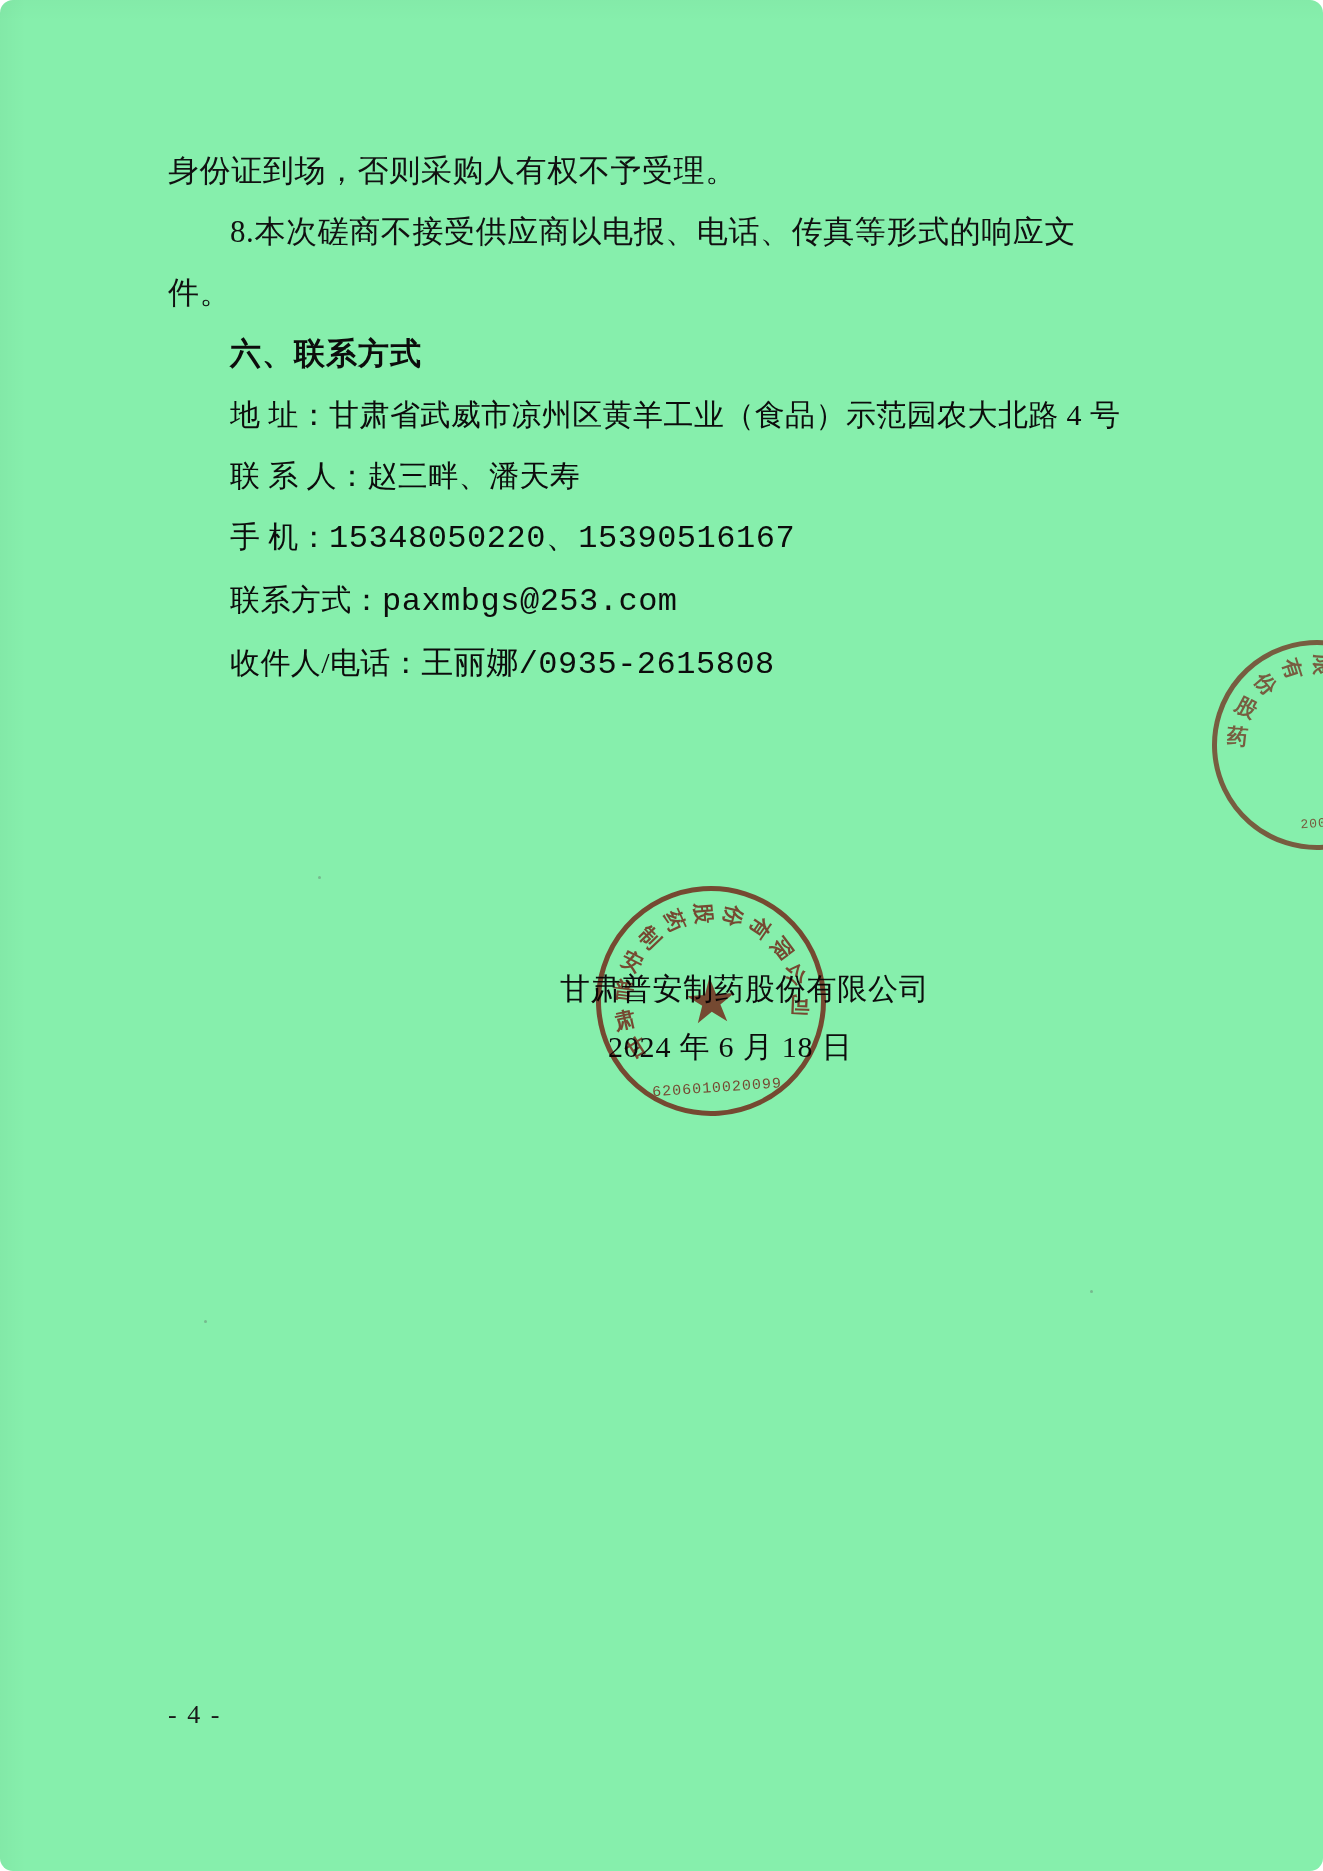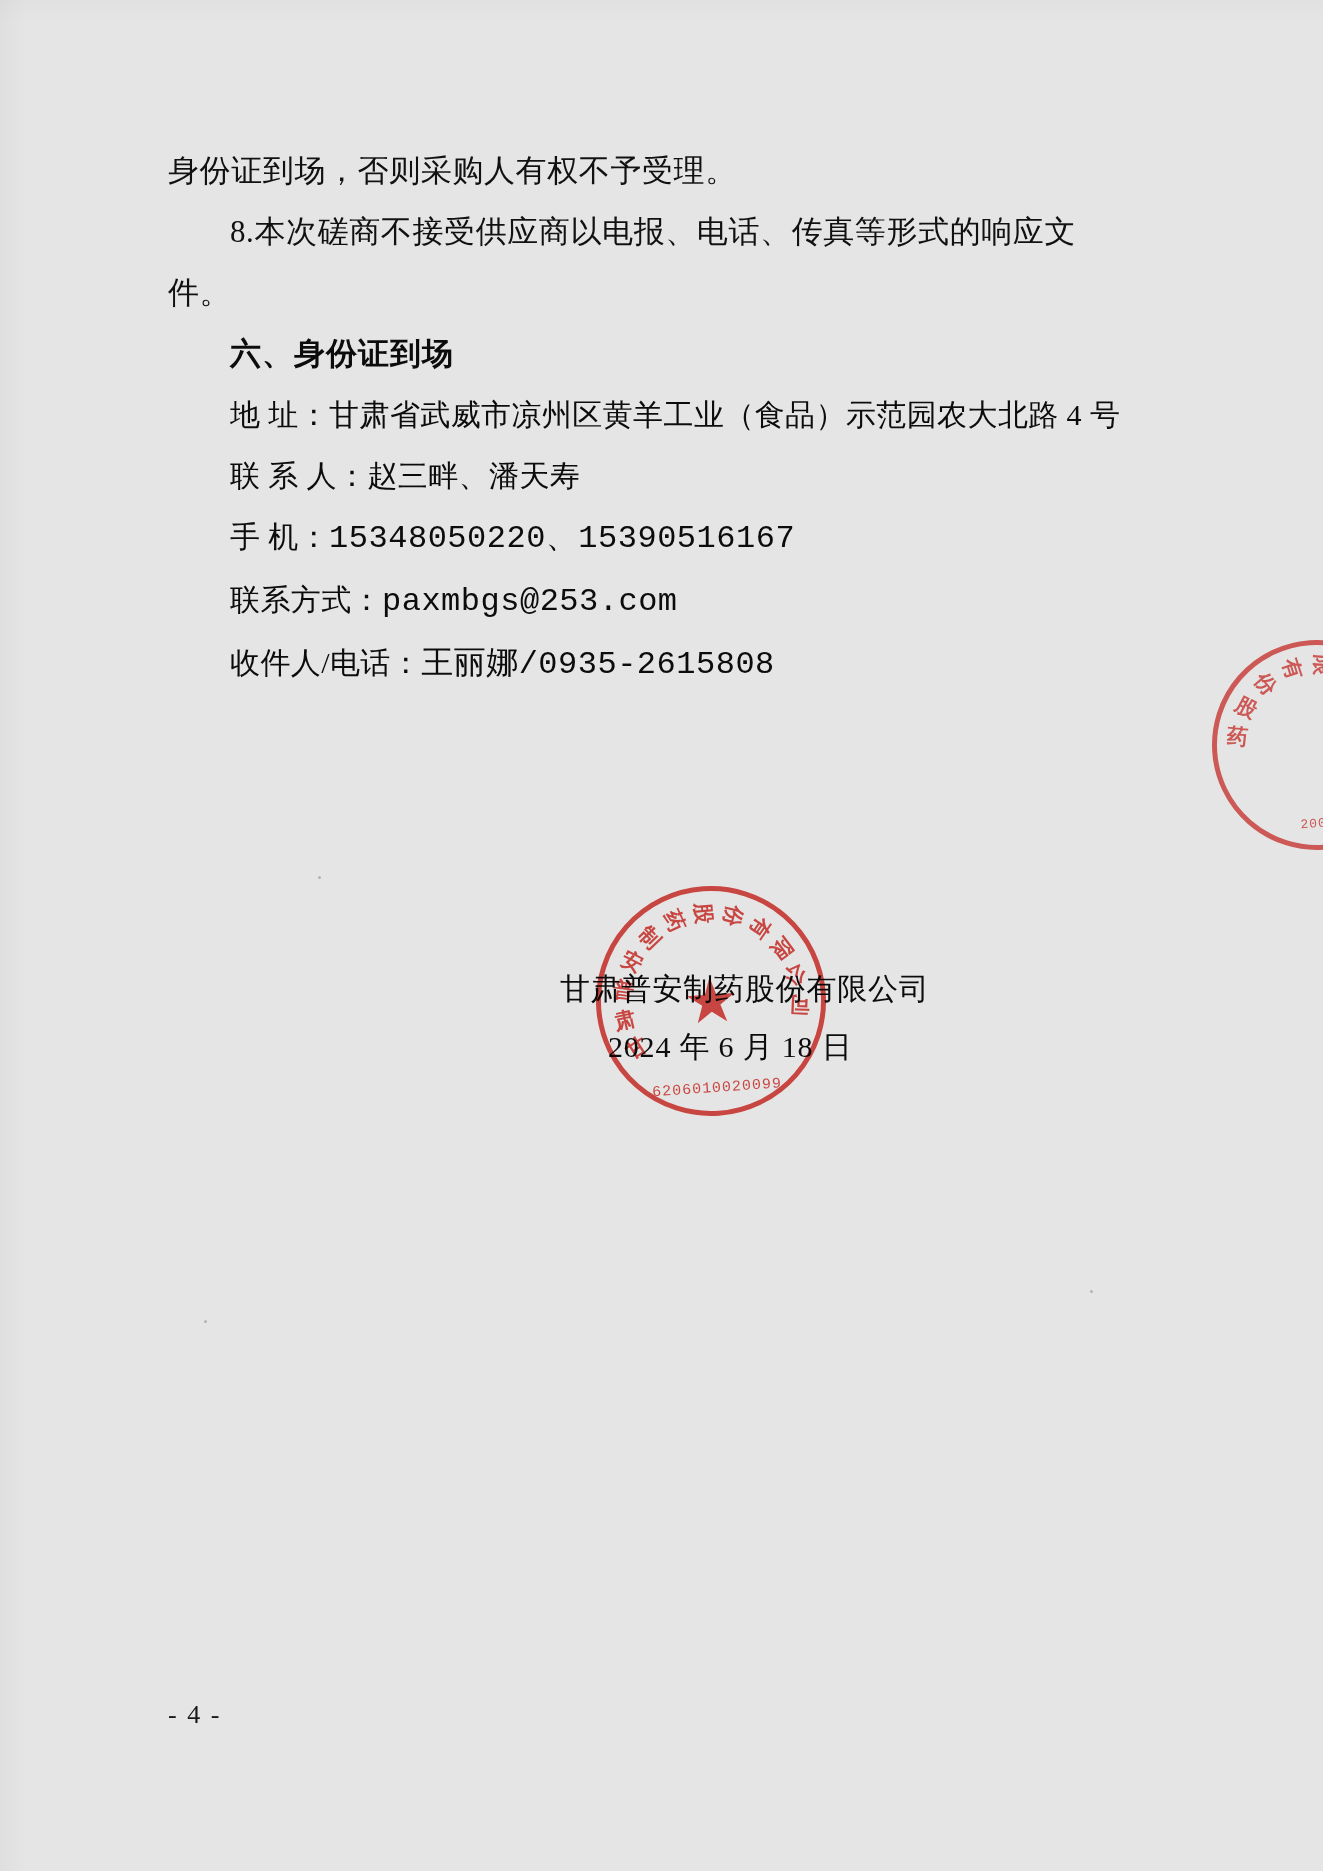--- a/index.html
+++ b/index.html
@@ -9,22 +9,23 @@
   }
   body {
     font-family: "Liberation Serif", "DejaVu Serif", serif;
     color: #0c0c0c;
   }
   #page {
     position: relative;
     width: 1323px;
     height: 1871px;
     margin: 0 auto;
-    background: #e5e5e5;
+    background: #86efac;
     overflow: hidden;
+    border-radius: 13px;
   }
   
   #page::before {
     content: "";
     position: absolute;
     inset: 0;
     background:
       linear-gradient(90deg, rgba(0,0,0,0.028) 0px, rgba(0,0,0,0.0) 26px),
       linear-gradient(180deg, rgba(0,0,0,0.02) 0px, rgba(0,0,0,0.0) 22px);
     pointer-events: none;
@@ -163,21 +164,21 @@
 </head>
 <body>
 
 <div id="page">
 
   <div class="doc-body">
 
     <p class="line">身份证到场，否则采购人有权不予受理。</p>
     <p class="line indent">8.本次磋商不接受供应商以电报、电话、传真等形式的响应文件。</p>
 
-    <p class="heading">六、身份证到场</p>
+    <p class="heading">六、联系方式</p>
 
 
     <p class="contact"><span>地    址：</span><span>甘肃省武威市凉州区黄羊工业（食品）示范园农大北路 4 号</span></p>
 
     <p class="contact"><span>联 系 人：</span><span>赵三畔、潘天寿</span></p>
 
     <p class="contact"><span>手    机：</span><span class="mono">15348050220、15390516167</span></p>
 
     <p class="contact"><span>联系方式：</span><span class="mono">paxmbgs@253.com</span></p>
 

